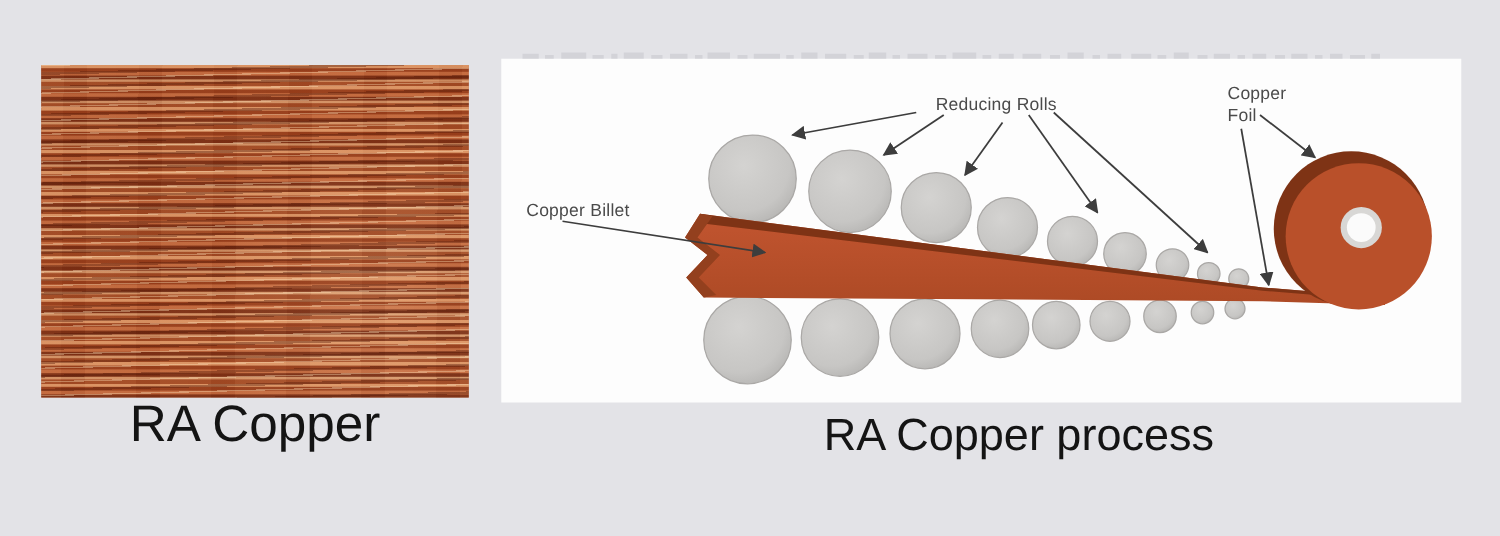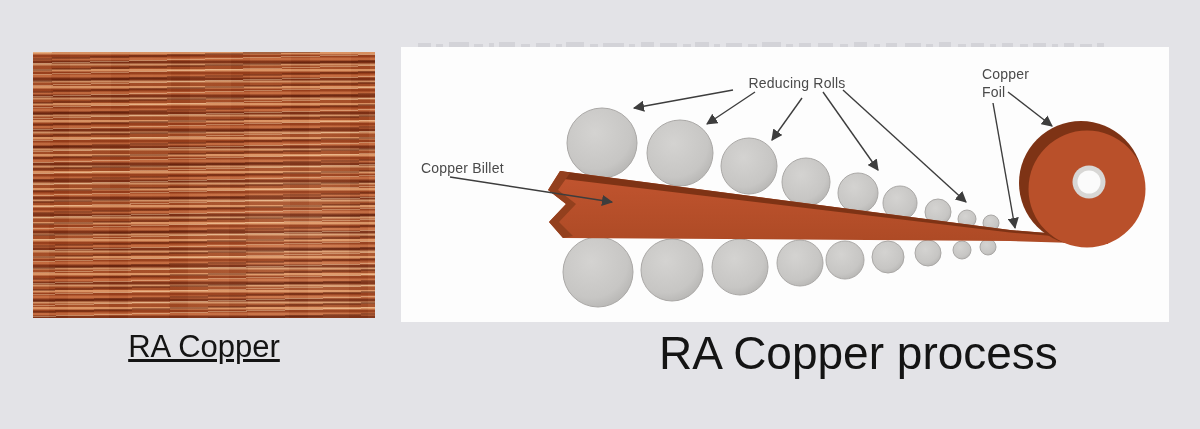--- a/index.html
+++ b/index.html
@@ -24,22 +24,22 @@
         rgba(240,190,140,.55) 12px 13px,
         rgba(160,70,30,.6) 14px 17px),
       repeating-linear-gradient(90.5deg,
         rgba(255,210,160,.10) 0 18px,
         rgba(96,30,10,.16) 18px 37px,
         rgba(255,210,160,.12) 37px 60px),
       radial-gradient(circle at 78% 72%, rgba(255,230,205,.35), rgba(0,0,0,0) 42%),
       radial-gradient(circle at 18% 28%, rgba(96,28,10,.28), rgba(0,0,0,0) 50%);
   }
   .caption{position:absolute;color:#141414;line-height:1.1;white-space:nowrap;}
-  .caption-left{left:33px;top:330px;width:342px;text-align:center;font-size:31px;text-decoration:underline;}
-  .caption-right{left:659px;top:328px;font-size:46px;}
+  .caption-left{left:33px;top:317px;width:342px;text-align:center;font-size:41px;}
+  .caption-right{left:659px;top:328px;font-size:36px;}
   svg.diagram{position:absolute;left:400px;top:40px;width:770px;height:285px;}
   .dlabel{font-size:14px;letter-spacing:.2px;}
 </style>
 </head>
 <body>
 
 <div class="screen">
 
   <div class="texture"></div>
   <div class="caption caption-left">RA Copper</div>

